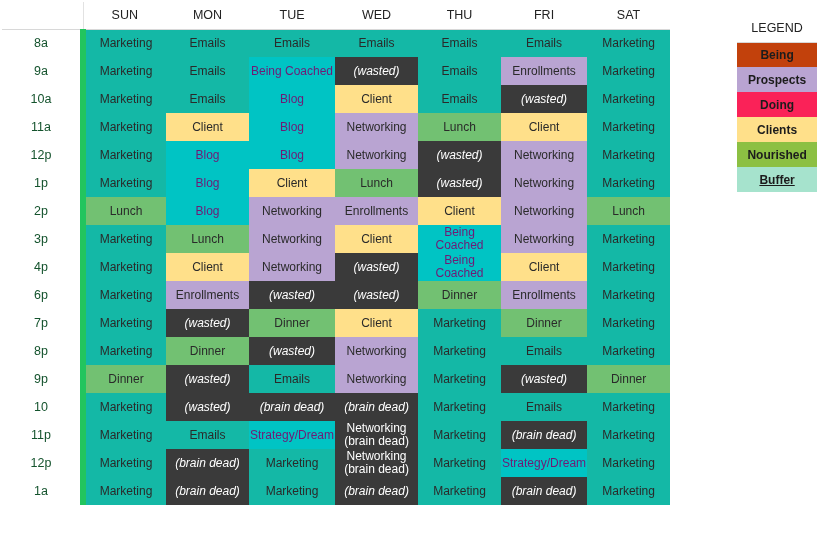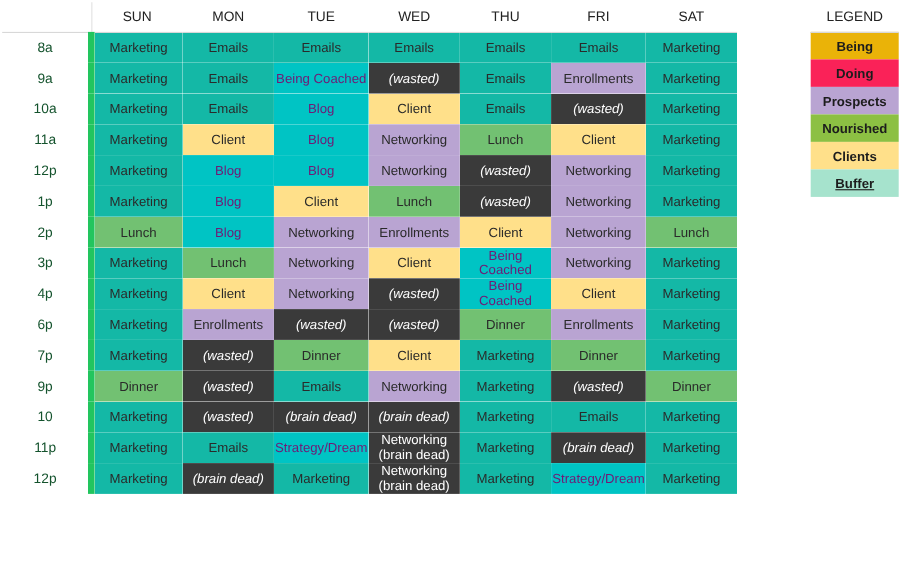--- a/index.html
+++ b/index.html
@@ -78,20 +78,21 @@
 
   
   .legend-wrap {
     margin-left: 67px;
     margin-top: 2px;
   }
   table.legend {
     border-collapse: collapse;
     table-layout: fixed;
     width: 80px;
+    margin-top: 13px;
   }
   table.legend th.legend-title {
     width: 80px;
     height: 27px;
     font-size: 12.5px;
     font-weight: normal;
     color: #222222;
     background: #ffffff;
     text-align: center;
     vertical-align: middle;
@@ -237,20 +238,30 @@
             <td class="hour">7p</td>
             <td class="cell c-doing">Marketing</td>
             <td class="cell c-dark">(wasted)</td>
             <td class="cell c-nourished">Dinner</td>
             <td class="cell c-clients">Client</td>
             <td class="cell c-doing">Marketing</td>
             <td class="cell c-nourished">Dinner</td>
             <td class="cell c-doing">Marketing</td>
           </tr>
           <tr>
+            <td class="hour">8p</td>
+            <td class="cell c-doing">Marketing</td>
+            <td class="cell c-nourished">Dinner</td>
+            <td class="cell c-dark">(wasted)</td>
+            <td class="cell c-prospects">Networking</td>
+            <td class="cell c-doing">Marketing</td>
+            <td class="cell c-doing">Emails</td>
+            <td class="cell c-doing">Marketing</td>
+          </tr>
+          <tr>
             <td class="hour">9p</td>
             <td class="cell c-nourished">Dinner</td>
             <td class="cell c-dark">(wasted)</td>
             <td class="cell c-doing">Emails</td>
             <td class="cell c-prospects">Networking</td>
             <td class="cell c-doing">Marketing</td>
             <td class="cell c-dark">(wasted)</td>
             <td class="cell c-nourished">Dinner</td>
           </tr>
           <tr>
@@ -280,48 +291,58 @@
             <td class="hour">12p</td>
             <td class="cell c-doing">Marketing</td>
             <td class="cell c-dark">(brain dead)</td>
             <td class="cell c-doing">Marketing</td>
             <td class="cell c-dark">
               <span class="l1">Networking</span>
               <span class="l2">(brain dead)</span>
             </td>
             <td class="cell c-doing">Marketing</td>
             <td class="cell c-being">Strategy/Dream</td>
+            <td class="cell c-doing">Marketing</td>
+          </tr>
+          <tr>
+            <td class="hour">1a</td>
+            <td class="cell c-doing">Marketing</td>
+            <td class="cell c-dark">(brain dead)</td>
+            <td class="cell c-doing">Marketing</td>
+            <td class="cell c-dark">(brain dead)</td>
+            <td class="cell c-doing">Marketing</td>
+            <td class="cell c-dark">(brain dead)</td>
             <td class="cell c-doing">Marketing</td>
           </tr>
         </tbody>
     </table>
   </div>
 
   <div class="legend-wrap">
     <table class="legend">
       <thead>
         <tr>
           <th class="legend-title">LEGEND</th>
         </tr>
       </thead>
       <tbody>
           <tr>
-            <td class="legend-cell lg-being" style="background: #eab308;">Being</td>
+            <td class="legend-cell lg-being" style="background: #c2410c;">Being</td>
+          </tr>
+          <tr>
+            <td class="legend-cell lg-prospects" style="background: rgb(185, 164, 210);">Prospects</td>
           </tr>
           <tr>
             <td class="legend-cell lg-doing" style="background: rgb(250, 34, 88);">Doing</td>
           </tr>
           <tr>
-            <td class="legend-cell lg-prospects" style="background: rgb(185, 164, 210);">Prospects</td>
+            <td class="legend-cell lg-clients" style="background: rgb(255, 224, 138);">Clients</td>
           </tr>
           <tr>
             <td class="legend-cell lg-nourished" style="background: rgb(140, 192, 67);">Nourished</td>
-          </tr>
-          <tr>
-            <td class="legend-cell lg-clients" style="background: rgb(255, 224, 138);">Clients</td>
           </tr>
           <tr>
             <td class="legend-cell lg-buffer" style="background: rgb(166, 227, 205); text-decoration: underline;">Buffer</td>
           </tr>
         </tbody>
     </table>
   </div>
 
 </div>
 

